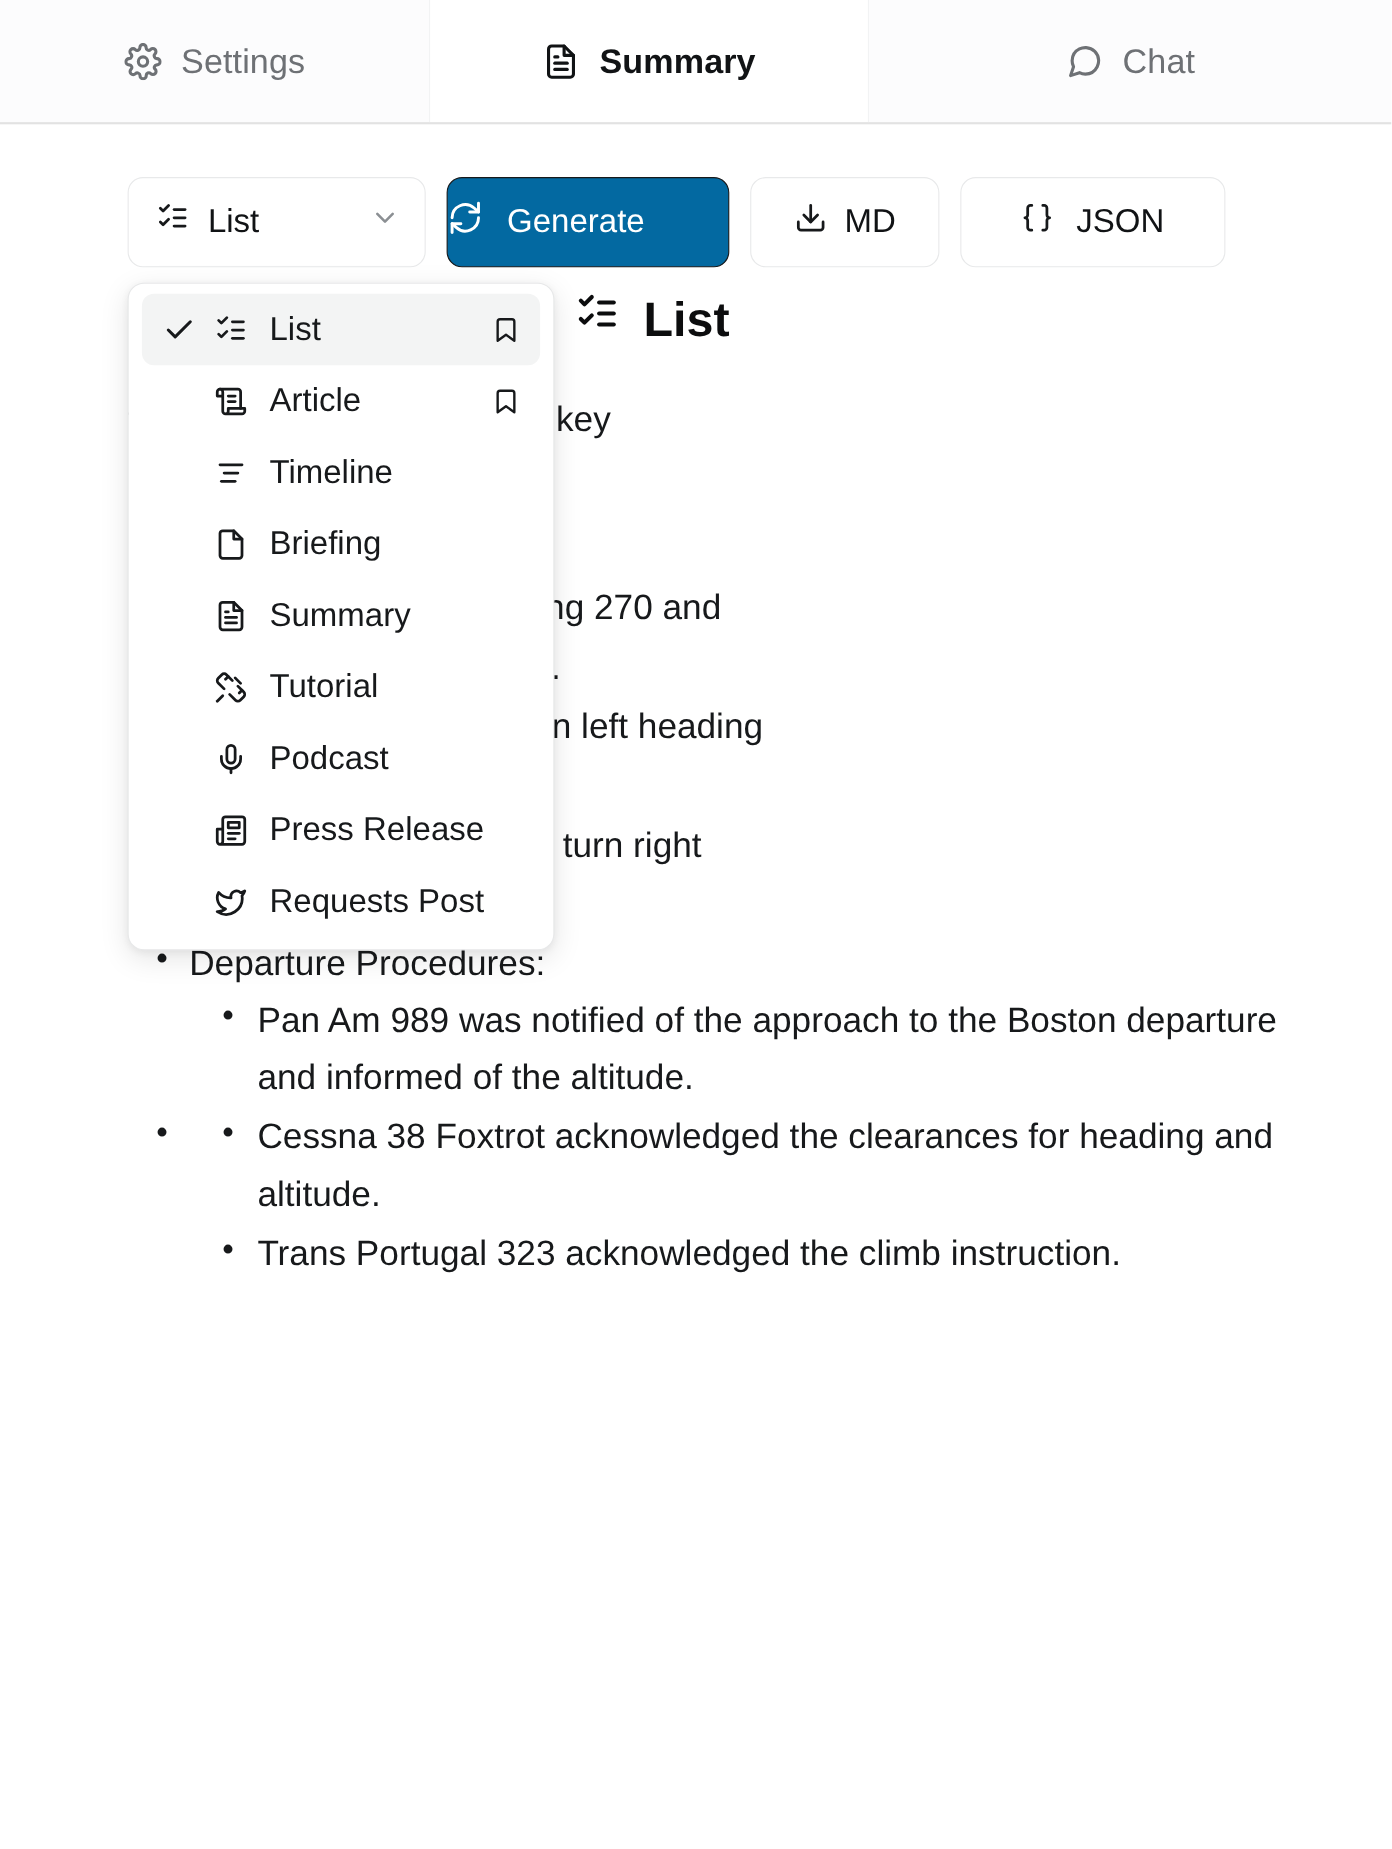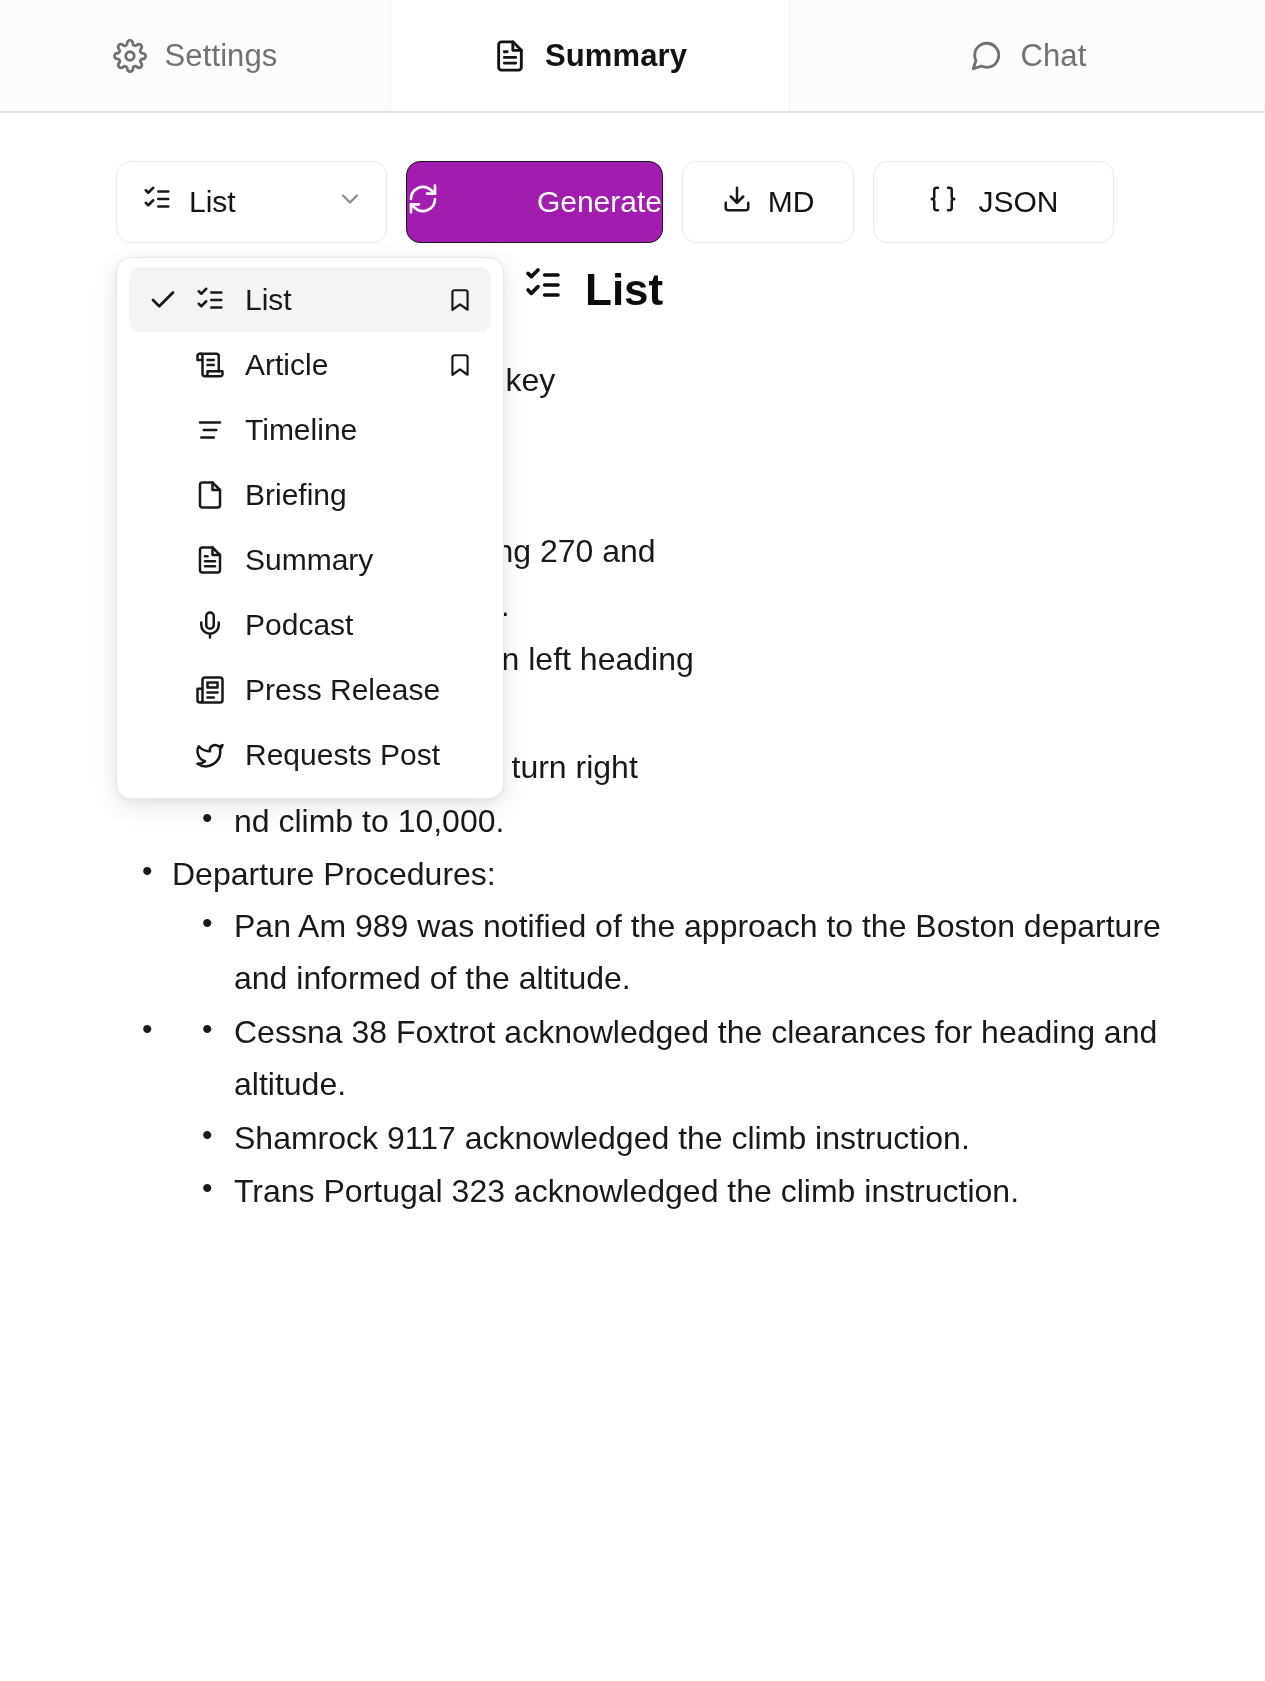--- a/index.html
+++ b/index.html
@@ -66,23 +66,23 @@
     justify-content: space-between;
     padding: 0 22px 0 25px;
   }
   .btn-select .sel-left {
     display: flex;
     align-items: center;
     gap: 17px;
   }
   .btn-generate {
     width: 257px;
-    justify-content: space-between;
+    justify-content: flex-start;
     gap: 22px;
-    background: #a21caf;
+    background: #0369a1;
     border-color: #17191b;
     color: #ffffff;
     font-weight: 500;
   }
   .btn-md {
     width: 172px;
     justify-content: center;
     gap: 16px;
   }
   .btn-json {
@@ -317,21 +317,20 @@
       <li>
         <span class="hd">Departure Procedures:</span>
         <ul class="lvl2">
           <li>Pan Am 989 was notified of the approach to the Boston departure and informed of the altitude.</li>
         </ul>
       </li>
 
       <li>
         <ul class="lvl2">
           <li>Cessna 38 Foxtrot acknowledged the clearances for heading and altitude.</li>
-          <li>Shamrock 9117 acknowledged the climb instruction.</li>
           <li>Trans Portugal 323 acknowledged the climb instruction.</li>
         </ul>
       </li>
 
     </ul>
   </div>
 </div>
 
 <div class="menu">
 
@@ -409,20 +408,35 @@
         <polyline points="14 2 14 8 20 8"></polyline>
           <line x1="8" y1="13" x2="16" y2="13"></line>
           <line x1="8" y1="17" x2="16" y2="17"></line>
           <line x1="8" y1="9" x2="10" y2="9"></line>
       </svg>
     </span>
     <span class="mi-label">Summary</span>
     <span class="mi-book"></span>
   </div>
 
+  <div class="menu-item">
+    <span class="mi-check"></span>
+    <span class="mi-icon">
+      <svg width="30" height="30" viewBox="0 0 24 24" fill="none" stroke="#17191b" stroke-width="2" stroke-linecap="round" stroke-linejoin="round">
+        <path d="m15 5 4 4"></path>
+          <path d="M13 7 8.7 2.7a2.4 2.4 0 0 0-3.4 0L2.7 5.3a2.4 2.4 0 0 0 0 3.4L7 13"></path>
+        <path d="m8 6 2-2"></path>
+          <path d="m18 16 2-2"></path>
+        <path d="M17 11l4.3 4.3c.9.9.9 2.5 0 3.4l-2.6 2.6c-.9.9-2.5.9-3.4 0L11 17"></path>
+        <path d="M2 22l4-4"></path>
+      </svg>
+    </span>
+    <span class="mi-label">Tutorial</span>
+    <span class="mi-book"></span>
+  </div>
 
   <div class="menu-item">
     <span class="mi-check"></span>
     <span class="mi-icon">
       <svg width="30" height="30" viewBox="0 0 24 24" fill="none" stroke="#17191b" stroke-width="2" stroke-linecap="round" stroke-linejoin="round">
         <path d="M12 2a3 3 0 0 0-3 3v7a3 3 0 0 0 6 0V5a3 3 0 0 0-3-3z"></path>
         <path d="M19 10v2a7 7 0 0 1-14 0v-2"></path>
           <line x1="12" y1="19" x2="12" y2="22"></line>
       </svg>
     </span>

